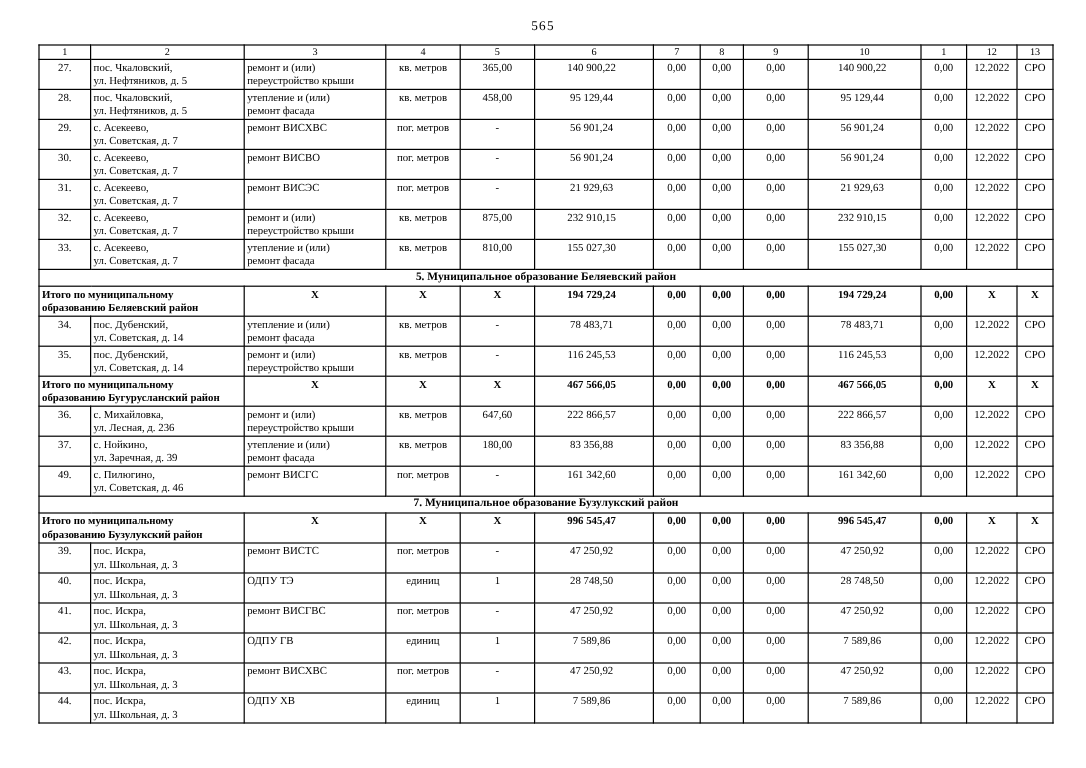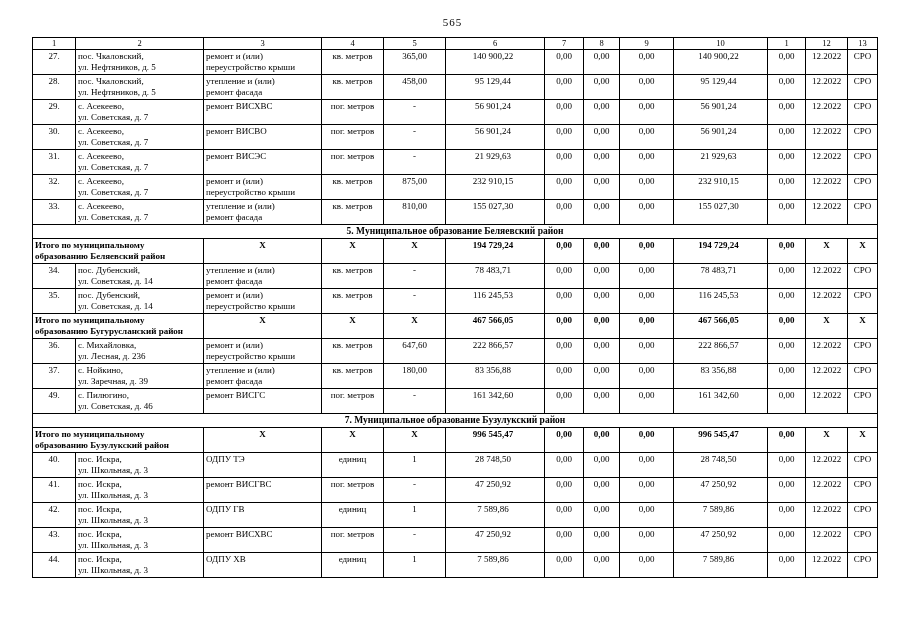--- a/index.html
+++ b/index.html
@@ -319,20 +319,36 @@
           <td class="al-r bold">996 545,47</td>
           <td class="al-c bold">0,00</td>
           <td class="al-c bold">0,00</td>
           <td class="al-c bold">0,00</td>
           <td class="al-r bold">996 545,47</td>
           <td class="al-c bold">0,00</td>
           <td class="al-c bold">X</td>
           <td class="al-c bold">X</td>
         </tr>
         <tr class="data-row">
+          <td class="al-c">39.</td>
+          <td class="al-l">пос. Искра,
+ул. Школьная, д. 3</td>
+          <td class="al-l">ремонт ВИСТС</td>
+          <td class="al-c">пог. метров</td>
+          <td class="al-c">-</td>
+          <td class="al-r">47 250,92</td>
+          <td class="al-c">0,00</td>
+          <td class="al-c">0,00</td>
+          <td class="al-c">0,00</td>
+          <td class="al-r">47 250,92</td>
+          <td class="al-c">0,00</td>
+          <td class="al-c">12.2022</td>
+          <td class="al-c">СРО</td>
+        </tr>
+        <tr class="data-row">
           <td class="al-c">40.</td>
           <td class="al-l">пос. Искра,
 ул. Школьная, д. 3</td>
           <td class="al-l">ОДПУ ТЭ</td>
           <td class="al-c">единиц</td>
           <td class="al-c">1</td>
           <td class="al-r">28 748,50</td>
           <td class="al-c">0,00</td>
           <td class="al-c">0,00</td>
           <td class="al-c">0,00</td>

